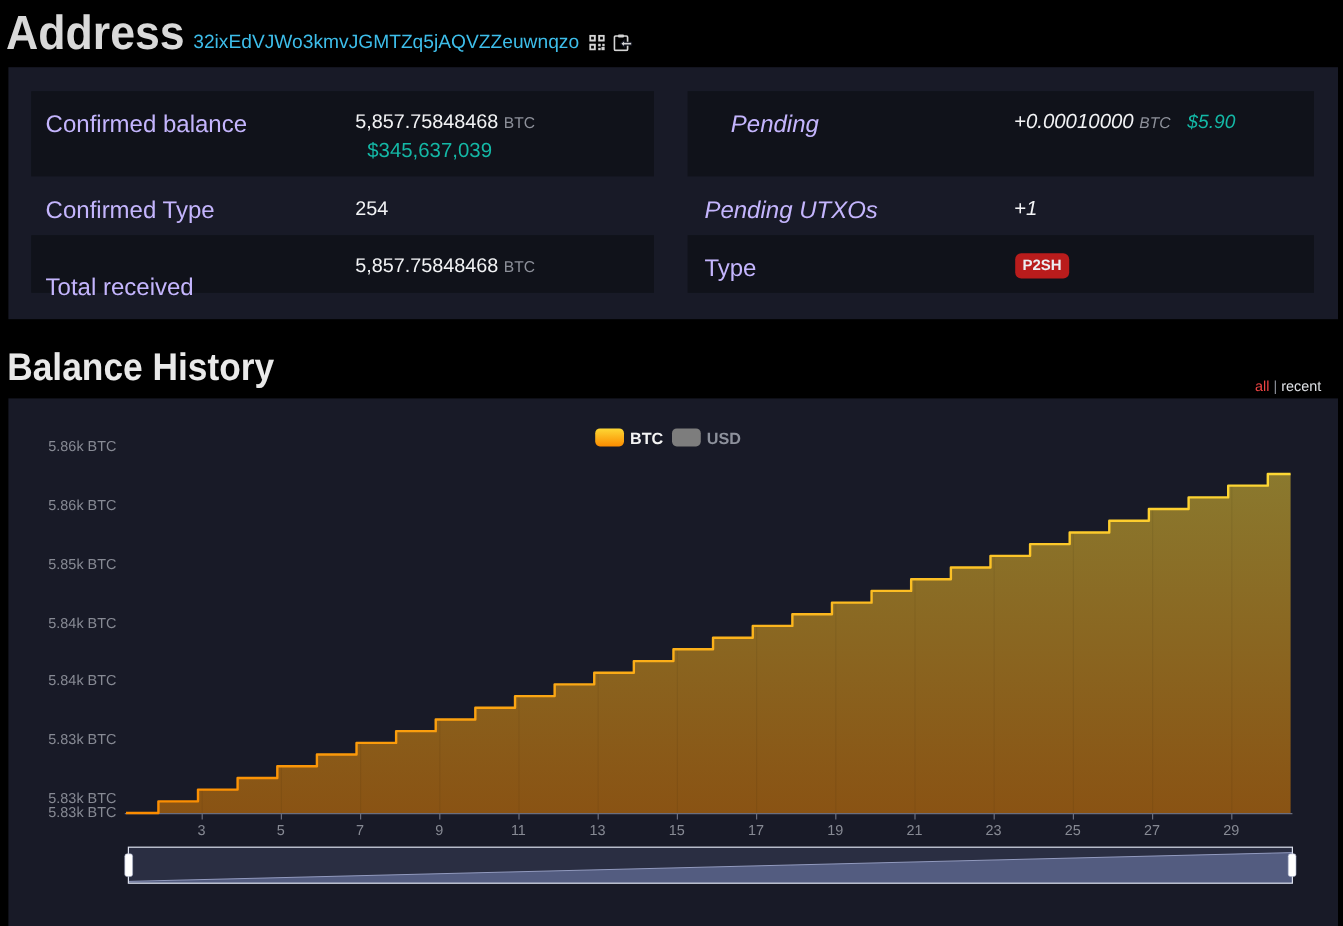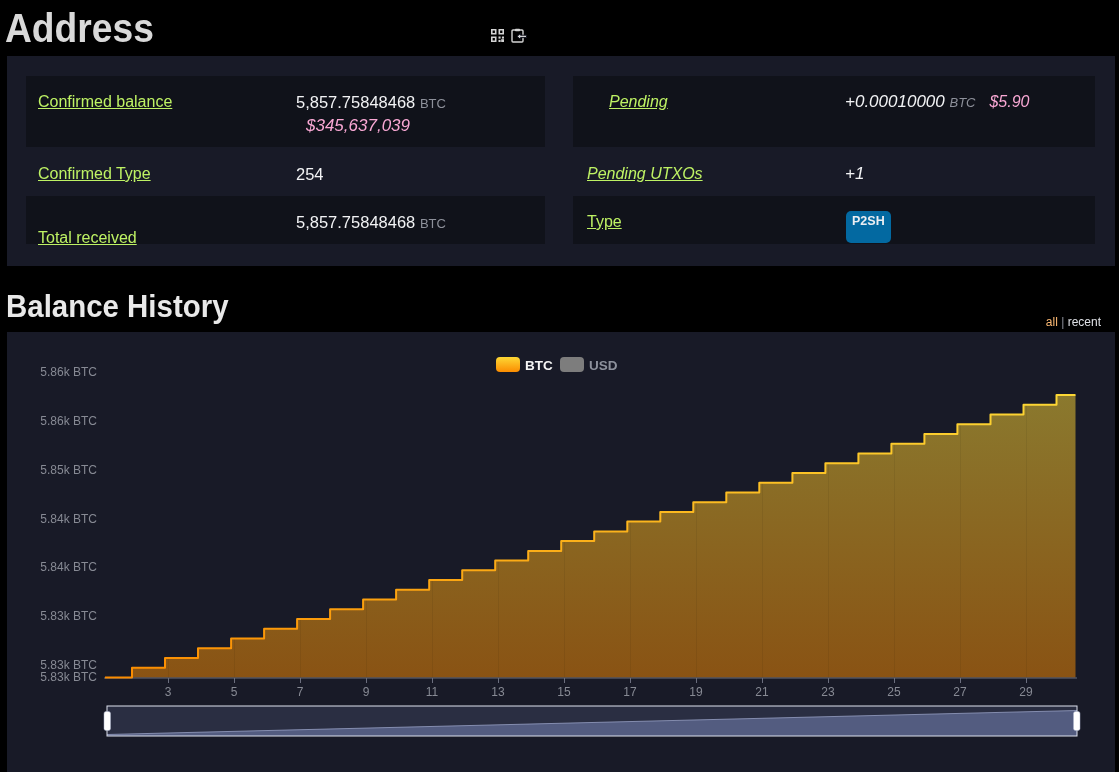--- a/index.html
+++ b/index.html
@@ -4,39 +4,40 @@
 <style>
   * { margin:0; padding:0; box-sizing:border-box; }
   html,body { width:1119px; height:772px; background:#000000; overflow:hidden;
     font-family:"Liberation Sans", sans-serif; }
   .abs { position:absolute; }
   #page { position:relative; width:1110px; height:772px; background:#000000; }
   h1.addr-title { font-size:40px; font-weight:bold; color:#d9d9d9; transform:scaleX(0.93); transform-origin:0 0; white-space:nowrap; }
   .addr-link { font-size:16px; color:#3dbde9; }
   .box { position:absolute; background:#181a27; }
   .row-dark { position:absolute; background:#10121a; }
-  .lbl { position:absolute; font-size:16px; color:#bef264;text-decoration:underline; }
+  .lbl { position:absolute; font-size:20px; color:#c4b5fd; }
   .val { position:absolute; font-size:16.5px; color:#f2f3f5; }
   .sfx { font-size:13px; color:#8d909a; }
-  .grn { color:#f9a8d4; }
+  .grn { color:#14b8a6; }
   .ital { font-style:italic; }
-  .badge { display:inline-block; background:#0369a1; color:#eceef2; font-weight:bold;
-    font-size:12.5px; border-radius:5px; padding:3px 6px 15px 6px; }
+  .badge { display:inline-block; background:#b91c1c; color:#eceef2; font-weight:bold;
+    font-size:12.5px; border-radius:5px; padding:3px 6px 4px 6px; }
   .bh-title { font-size:32px; font-weight:bold; color:#e9e9e9; transform:scaleX(0.92); transform-origin:0 0; white-space:nowrap; }
   .links { font-size:12px; color:#dfe1e6; }
-  .links .all { color:#fdba74; }
+  .links .all { color:#ef4444; }
   .links .sep { color:#8c8f99; }
 </style>
 </head>
 <body>
 <div id="page">
 
   <div class="abs" style="left:5px; top:6px;">
       <h1 class="addr-title">Address</h1>
     </div>
+  <div class="abs addr-link" style="left:161px; top:27px;">32ixEdVJWo3kmvJGMTZq5jAQVZZeuwnqzo</div>
 
   <svg class="abs" style="left:491px; top:29px;" width="13" height="13" viewBox="0 0 13 13">
     <g fill="#d4d4d4">
       <path d="M0,0 h5.5 v5.5 h-5.5 Z M1.6,1.6 v2.3 h2.3 v-2.3 Z"></path>
       <path d="M7.5,0 h5.5 v5.5 h-5.5 Z M9.1,1.6 v2.3 h2.3 v-2.3 Z"></path>
       <path d="M0,7.5 h5.5 v5.5 h-5.5 Z M1.6,9.1 v2.3 h2.3 v-2.3 Z"></path>
       <rect x="7.5" y="7.5" width="2.1" height="2.1"></rect>
       <rect x="10.9" y="7.5" width="2.1" height="2.1"></rect>
       <rect x="7.5" y="10.9" width="2.1" height="2.1"></rect>
       <rect x="10.2" y="10.2" width="2.8" height="2.8"></rect>
@@ -54,21 +55,21 @@
   <div class="box" style="left:7px; top:56px; width:1108px; height:210px;"></div>
 
   <div class="row-dark" style="left:26px; top:76px;  width:519px; height:71px;"></div>
   <div class="row-dark" style="left:26px; top:196px; width:519px; height:48px;"></div>
 
   <div class="row-dark" style="left:573px; top:76px;  width:522px; height:71px;"></div>
   <div class="row-dark" style="left:573px; top:196px; width:522px; height:48px;"></div>
 
   <div class="lbl" style="left:38px; top:93px;">Confirmed balance</div>
   <div class="val" style="left:296px; top:93px;">5,857.75848468 <span class="sfx">BTC</span></div>
-  <div class="val grn" style="left:306px; top:116px; font-size:17px;font-style:italic;">$345,637,039</div>
+  <div class="val grn" style="left:306px; top:116px; font-size:17px;">$345,637,039</div>
 
   <div class="lbl" style="left:38px; top:165px;">Confirmed Type</div>
   <div class="val" style="left:296px; top:165px;">254</div>
 
   <div class="lbl" style="left:38px; top:213px;margin-top:16px;">Total received</div>
   <div class="val" style="left:296px; top:213px;">5,857.75848468 <span class="sfx">BTC</span></div>
 
   <div class="lbl ital" style="left:609px; top:93px;">Pending</div>
   <div class="val ital" style="left:845px; top:92px; font-size:17px;">+0.00010000 <span class="sfx" style="font-size:13px;">BTC</span><span class="grn" style="margin-left:14px; font-size:16px;">$5.90</span></div>
 

